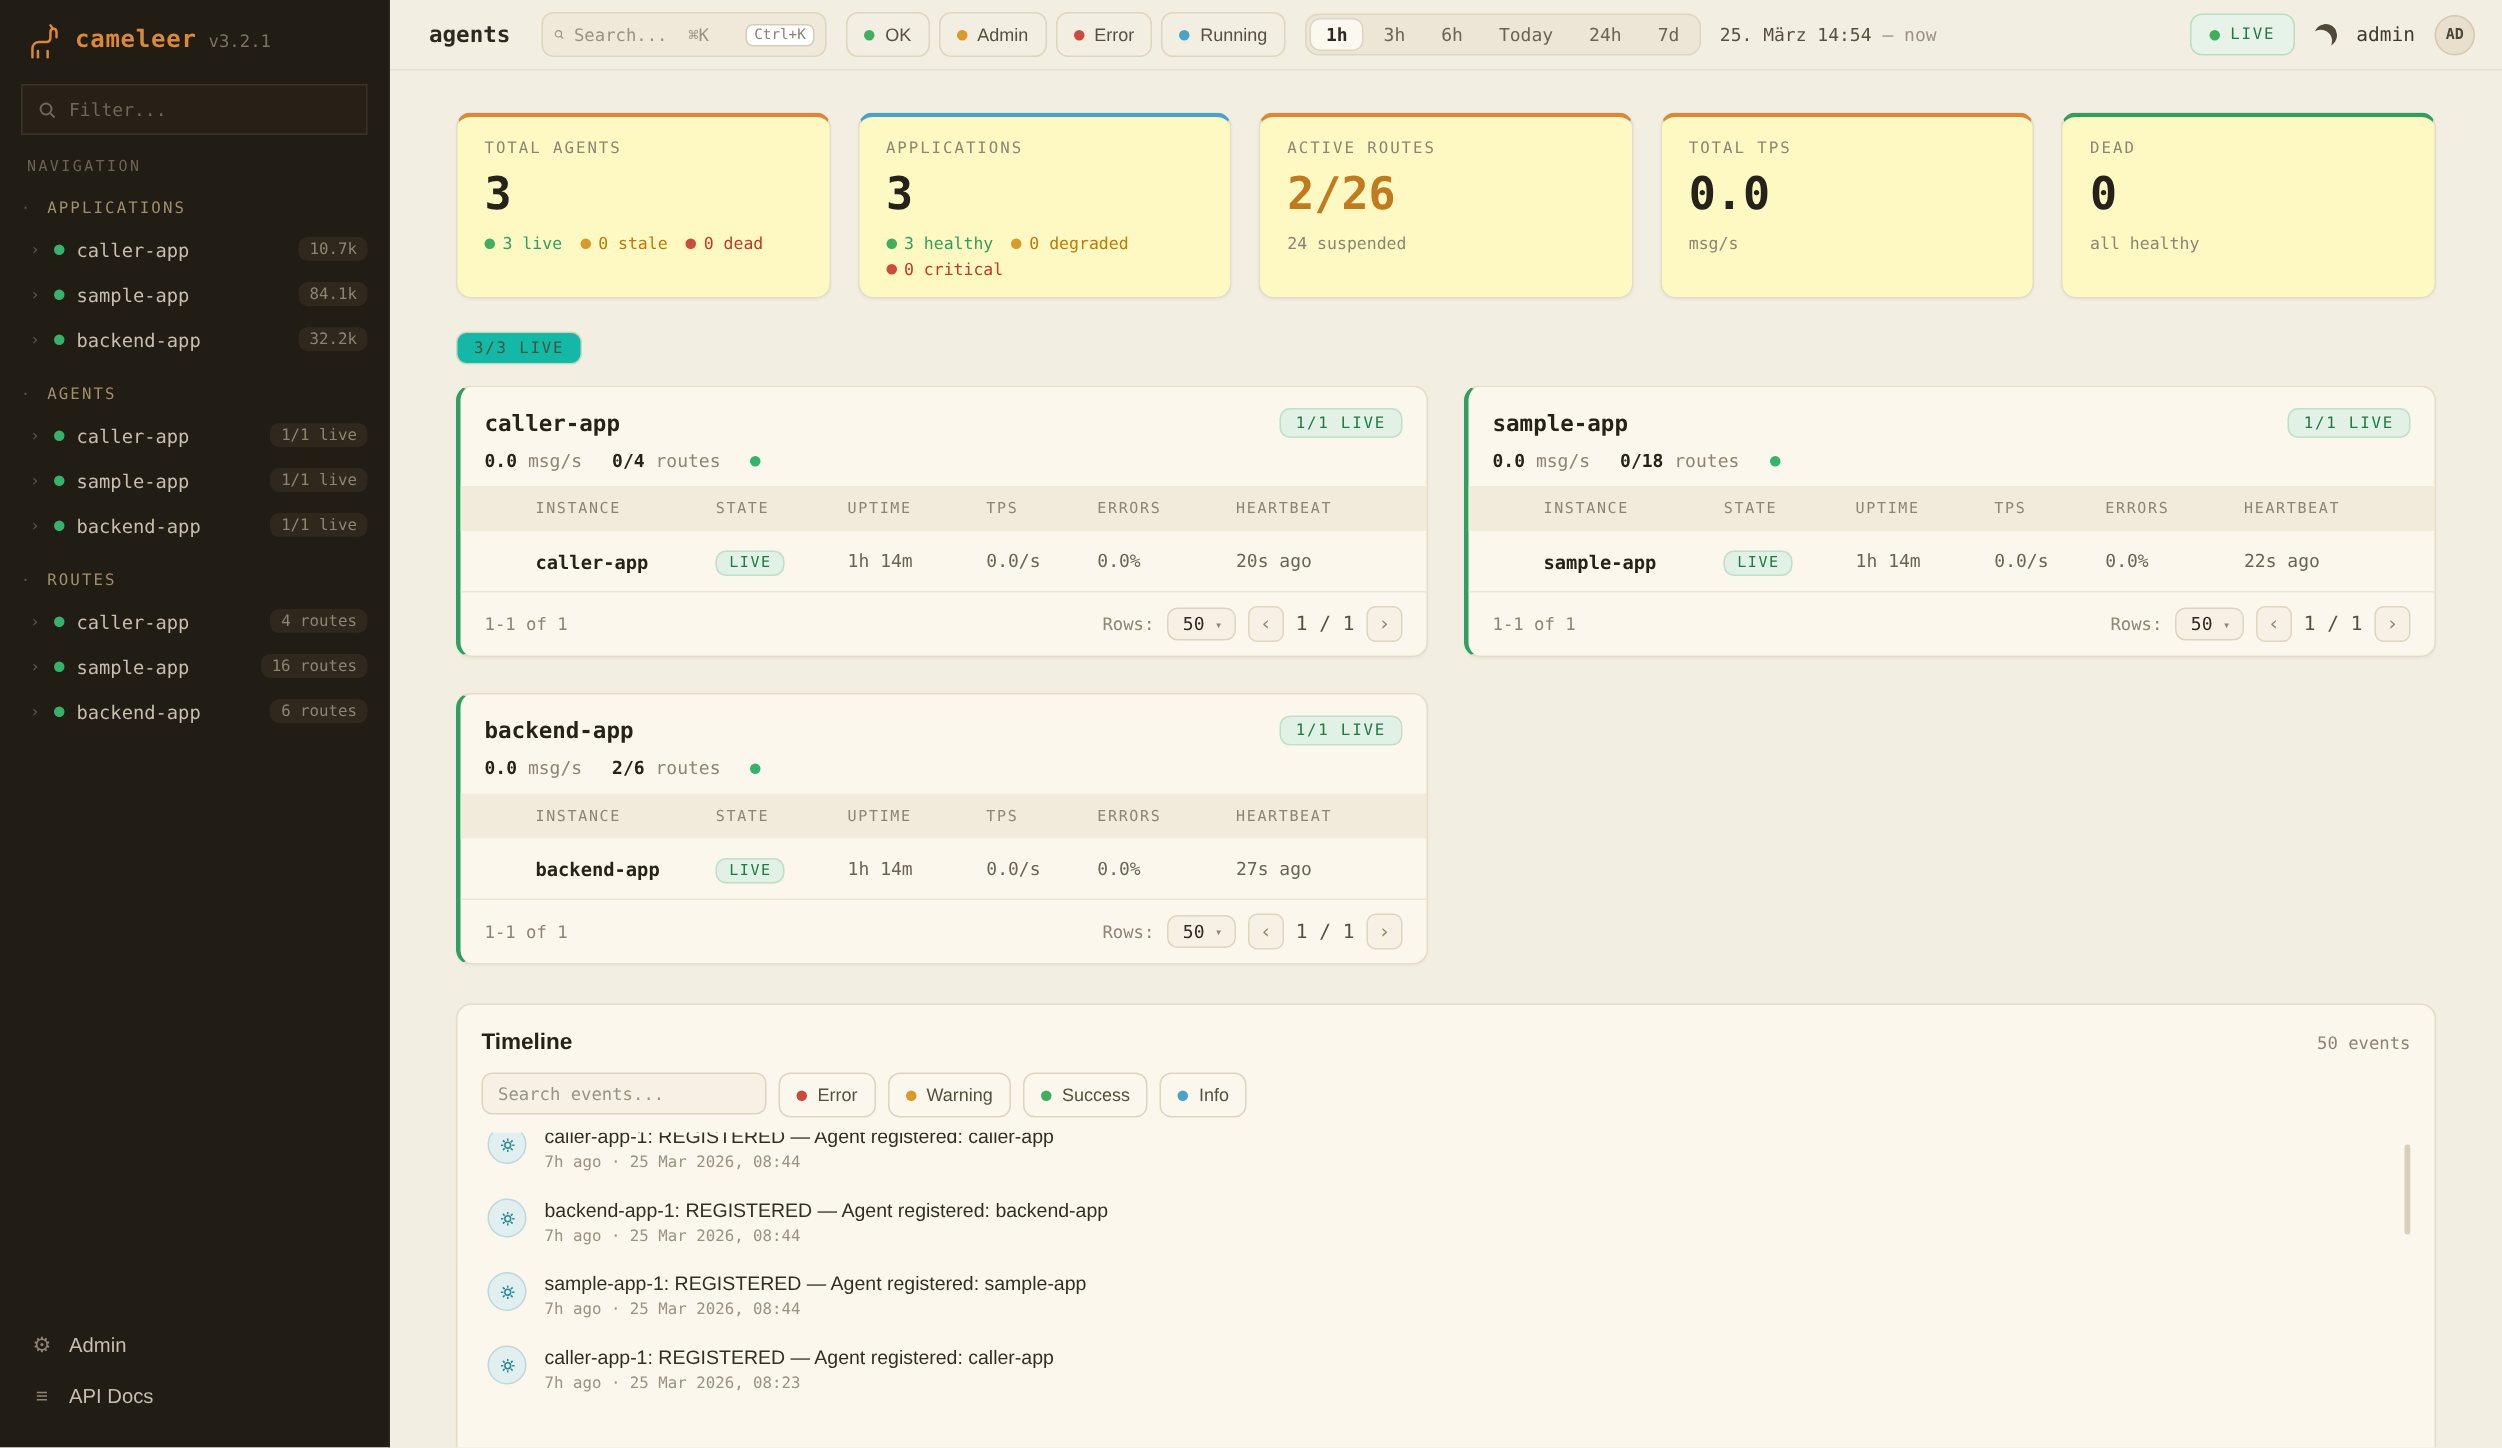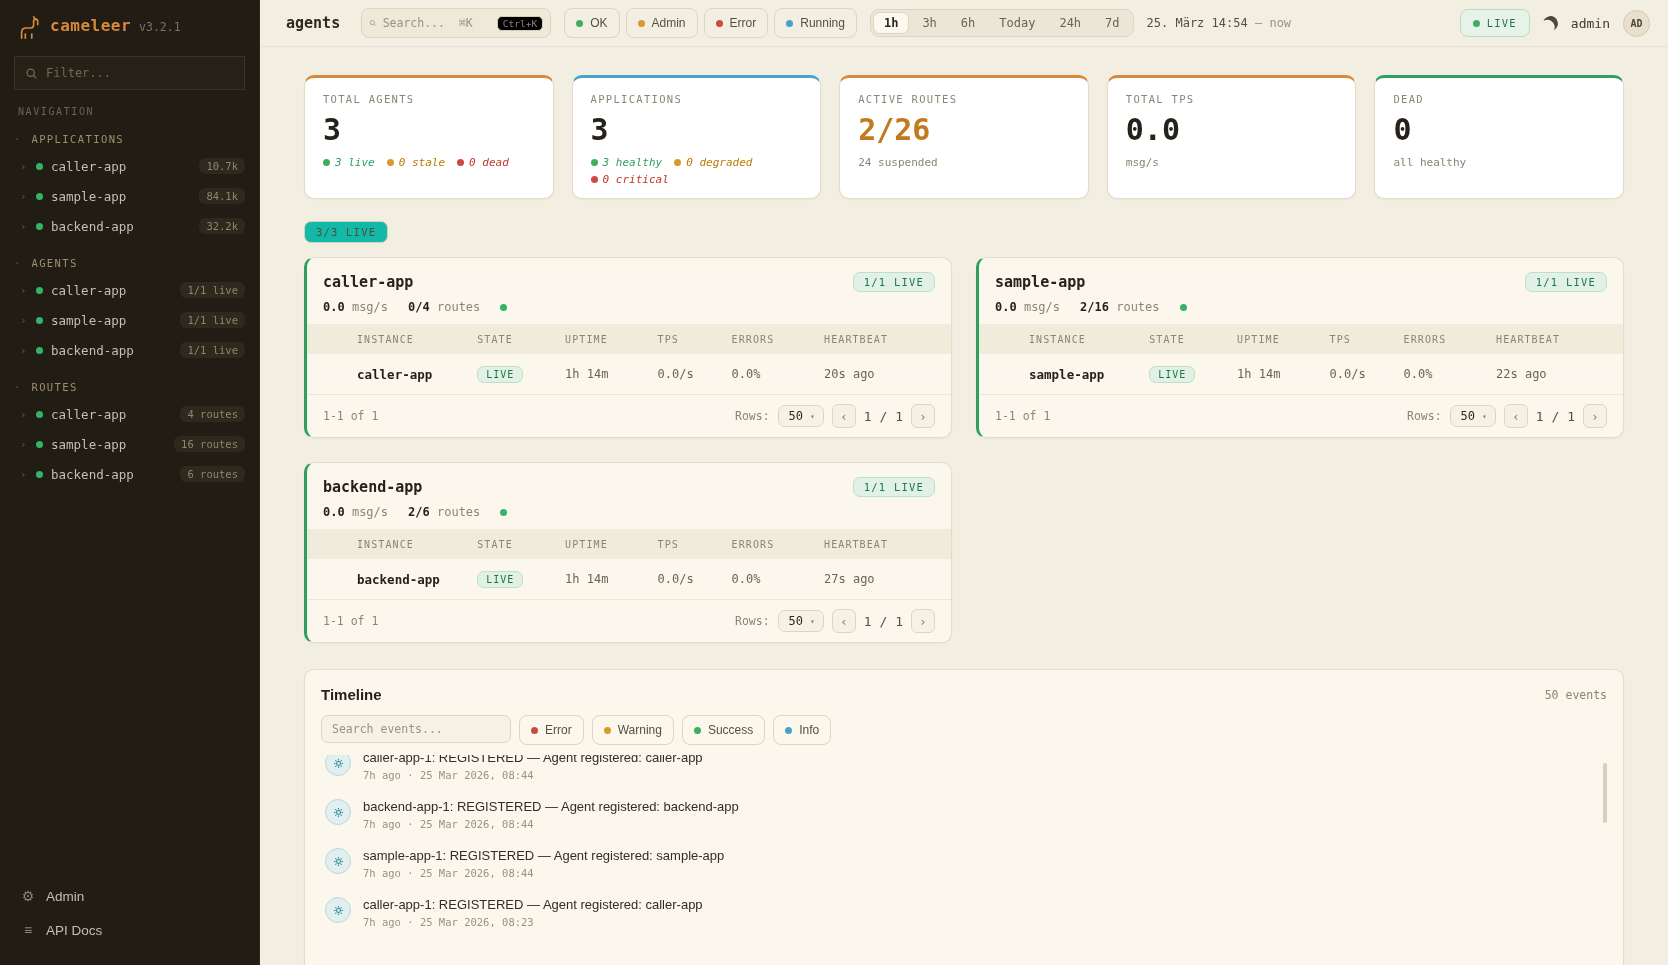--- a/index.html
+++ b/index.html
@@ -70,21 +70,21 @@
   .search-box {
     width:190px; height:30px; border:1px solid #ddd5c2; border-radius:8px;
     background:#efe9da; display:flex; align-items:center; gap:6px; padding:0 7px;
   }
   .search-box input {
     background:transparent; border:none; outline:none; width:100%;
     font-family:inherit; font-size:11.5px; color:#55503f;
   }
   .search-box input::placeholder { color:#9a9283; }
   .kbd {
-    border:1px solid #d6cdb8; border-radius:5px; background:#000000;
+    border:1px solid #d6cdb8; border-radius:5px; background:#ffffff;
     font-size:9.5px; color:#8a8170; padding:1px 5px; white-space:nowrap;
   }
   .chip-row { display:flex; gap:6px; }
   .chip {
     height:30px; display:flex; align-items:center; gap:7px; padding:0 11px;
     border:1px solid #ddd5c2; border-radius:8px; font-size:12px; color:#55503f;
     background:transparent; cursor:pointer;
   }
   .dot { width:7px; height:7px; border-radius:50%; flex:none; }
   .d-ok{background:#3fae5f} .d-warn{background:#d79a2b} .d-err{background:#cc4b3f} .d-run{background:#4aa3c7}
@@ -114,31 +114,31 @@
     width:27px; height:27px; border-radius:50%; background:#e8e0cc; border:1px solid #d4c9ae;
     display:flex; align-items:center; justify-content:center;
     font-size:10px; font-weight:bold; color:#4c4636; cursor:pointer;
   }
 
   
   .content { height:918px; overflow:hidden; padding:28px 44px 0; }
 
   .stat-grid { display:grid; grid-template-columns:repeat(5,1fr); gap:18px; }
   .stat-card {
-    background:#ffffff; border:1px solid #e4dcc8; border-top:3px solid #d9883c;
+    background:#fef9c3; border:1px solid #e4dcc8; border-top:3px solid #d9883c;
     border-radius:10px; padding:15px 18px 12px; min-height:122px;
     box-shadow:0 1px 2px rgba(60,50,30,0.05);
   }
   .stat-card.t-blue { border-top-color:#4aa3c7; }
   .stat-card.t-green { border-top-color:#2f9e5f; }
   .stat-label { font-size:10.5px; letter-spacing:1.3px; color:#8d8574; }
   .stat-value { font-size:30px; font-weight:bold; margin-top:7px; color:#26221a; }
   .stat-value.v-orange { color:#c27a1e; }
   .stat-sub { display:flex; flex-wrap:wrap; gap:4px 12px; margin-top:9px; font-size:11px; }
-  .sub-item { display:flex; align-items:center; gap:5px;font-style:italic; }
+  .sub-item { display:flex; align-items:center; gap:5px; }
   .c-green{color:#2f9e5f} .c-amber{color:#c27803} .c-red{color:#c0392b}
   .stat-sub-plain { margin-top:9px; font-size:11px; color:#8d8574; }
 
   .live-summary {
     display:inline-block; margin:22px 0 14px; padding:4px 11px;
     border:1px solid #cdd6bf; border-radius:7px; background:#14b8a6;
     font-size:10.5px; letter-spacing:1.2px; color:#45543c;
   }
 
   .app-grid { display:grid; grid-template-columns:1fr 1fr; gap:24px; align-items:start; }
@@ -495,21 +495,21 @@
           </div>
         </section>
 
         <section class="app-card">
           <div class="app-card-head">
             <span class="app-name">sample-app</span>
             <span class="live-pill">1/1 LIVE</span>
           </div>
           <div class="app-card-stats">
             <span class="stat-pair"><b>0.0</b> <span class="mut">msg/s</span></span>
-            <span class="stat-pair"><b>2/16</b> <span class="mut">routes</span></span>
+            <span class="stat-pair"><b>0/18</b> <span class="mut">routes</span></span>
             <span class="gdot"></span>
           </div>
           <div class="trow thead">
             <span></span>
             <span>INSTANCE</span>
             <span>STATE</span>
             <span>UPTIME</span>
             <span>TPS</span>
             <span>ERRORS</span>
             <span>HEARTBEAT</span>

